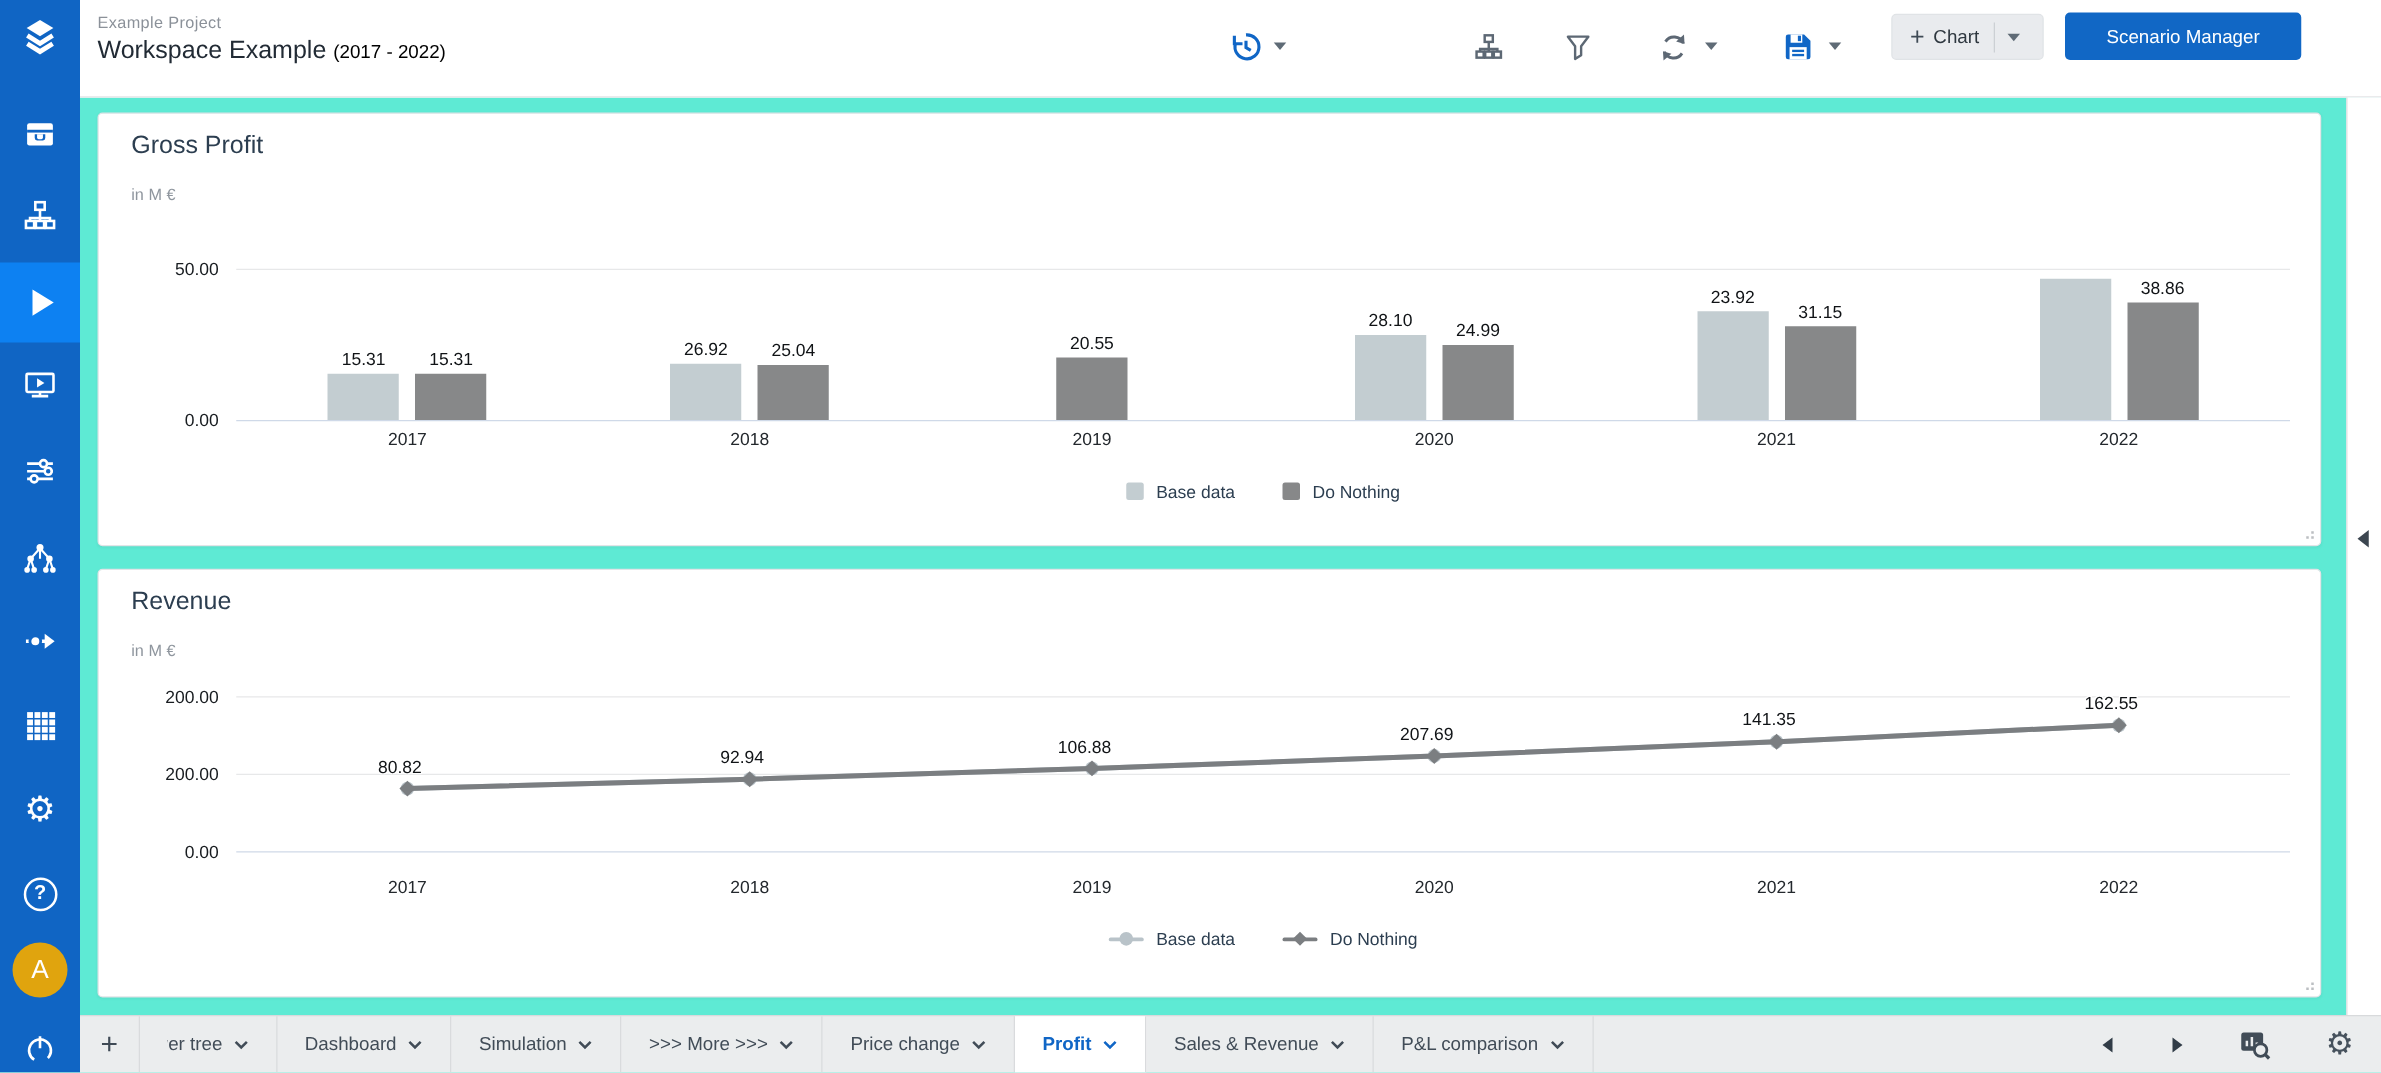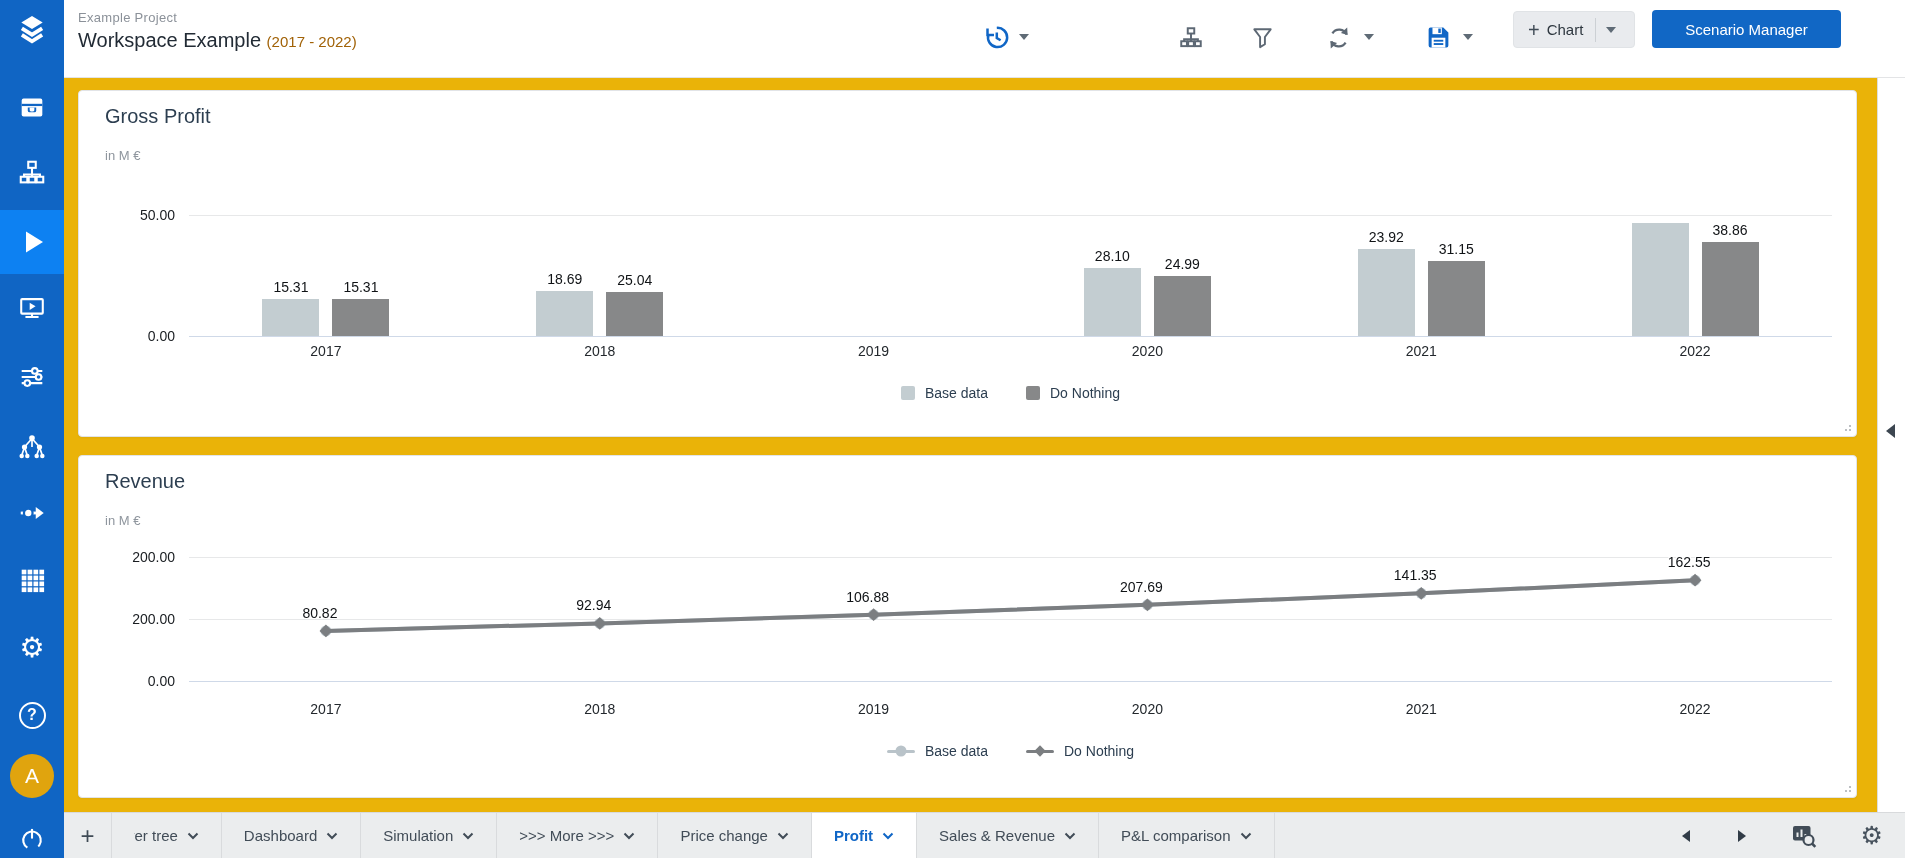--- a/index.html
+++ b/index.html
@@ -17,32 +17,32 @@
   .s-avatar { position:absolute; left:10px; top:754px; width:44px; height:44px; border-radius:50%; background:#e0a40e; color:#fff; font-size:21px; display:flex; align-items:center; justify-content:center; cursor:pointer; }
 
   
   .main { position:absolute; left:64px; top:0; right:0; bottom:0; display:flex; flex-direction:column; }
 
   
   .topbar { position:relative; height:78px; background:#fff; border-bottom:1px solid #e3e4e6; flex:none; }
   .titlebox { position:absolute; left:14px; top:10px; }
   .project { font-size:13px; color:#8b9199; letter-spacing:.3px; }
   .workspace { font-size:20px; color:#222b35; margin-top:4px; }
-  .workspace .period { font-size:15px; color:#a16207; }
+  .workspace .period { font-size:15px; color:#000000; }
   .tb-ic { position:absolute; cursor:pointer; }
   .caret { position:absolute; width:0; height:0; border-left:5px solid transparent; border-right:5px solid transparent; border-top:6px solid #5f6b76; cursor:pointer; }
   .btn-chart { position:absolute; left:1449px; top:11px; width:122px; height:37px; background:#e9ebee; border:1px solid #e0e3e6; border-radius:4px; display:flex; align-items:center; padding:0 10px 0 14px; cursor:pointer; }
   .btn-chart .plus { font-size:20px; color:#3f4a55; margin-right:7px; line-height:1; }
   .btn-chart .lbl { font-size:15px; color:#2e373f; }
   .btn-chart .divider { width:1px; height:24px; background:#ccd0d4; margin:0 10px 0 12px; }
   .btn-chart .dcaret { width:0; height:0; border-left:5px solid transparent; border-right:5px solid transparent; border-top:6px solid #5f6b76; }
   .btn-scenario { position:absolute; left:1588px; top:10px; width:189px; height:38px; background:#1167c5; border:none; border-radius:4px; color:#fff; font-size:15px; font-family:inherit; cursor:pointer; }
 
   
-  .content { flex:1; display:flex; background:#eab308; min-height:0; }
+  .content { flex:1; display:flex; background:#5eead4; min-height:0; }
   .cards { flex:1; padding:12px 20px 0 14px; display:flex; flex-direction:column; gap:18px; min-width:0; }
   .card { position:relative; background:#fff; border:1px solid #e2e4e7; border-radius:4px; box-shadow:0 1px 2px rgba(20,30,40,.05); padding:14px 24px 0 26px; flex:none; }
   .c-title { font-size:20px; font-weight:normal; color:#2c3e50; }
   .c-sub { font-size:13px; color:#8f969e; margin-top:20px; }
   .plot-row { display:flex; margin-top:16px; }
   .ycol { width:84px; flex:none; position:relative; }
   .plot { flex:1; position:relative; }
   .gridline { position:absolute; left:0; right:0; height:1px; background:#e7e8e9; }
   .gridline.base { background:#cfd9e8; }
   .ylab { position:absolute; right:14px; transform:translateY(-50%); font-size:14px; color:#191d21; white-space:nowrap; }
@@ -306,29 +306,33 @@
                       <div class="vlabel" style="bottom: 41.0502px;">15.31</div>
                       <div class="bar" style="height: 37.0502px; background: rgb(195, 205, 209); position: absolute; bottom: 0px;"></div>
                     </div>
                     <div class="bwrap" style="height: 157px;">
                       <div class="vlabel" style="bottom: 41.0502px;">15.31</div>
                       <div class="bar" style="height: 37.0502px; background: rgb(135, 136, 137); position: absolute; bottom: 0px;"></div>
                     </div>
                   </div>
                   <div class="cell">
                     <div class="bwrap" style="height: 157px;">
-                      <div class="vlabel" style="bottom: 49.2298px;">18.69</div>
+                      <div class="vlabel" style="bottom: 49.2298px;">26.92</div>
                       <div class="bar" style="height: 45.2298px; background: rgb(195, 205, 209); position: absolute; bottom: 0px;"></div>
                     </div>
                     <div class="bwrap" style="height: 157px;">
                       <div class="vlabel" style="bottom: 47.8988px;">25.04</div>
                       <div class="bar" style="height: 43.8988px; background: rgb(135, 136, 137); position: absolute; bottom: 0px;"></div>
                     </div>
                   </div>
                   <div class="cell">
+                    <div class="bwrap" style="height: 157px;">
+                      <div class="vlabel" style="bottom: 53.731px;">20.55</div>
+                      <div class="bar" style="height: 49.731px; background: rgb(135, 136, 137); position: absolute; bottom: 0px;"></div>
+                    </div>
                   </div>
                   <div class="cell">
                     <div class="bwrap" style="height: 157px;">
                       <div class="vlabel" style="bottom: 72.002px;">28.10</div>
                       <div class="bar" style="height: 68.002px; background: rgb(195, 205, 209); position: absolute; bottom: 0px;"></div>
                     </div>
                     <div class="bwrap" style="height: 157px;">
                       <div class="vlabel" style="bottom: 64.4758px;">24.99</div>
                       <div class="bar" style="height: 60.4758px; background: rgb(135, 136, 137); position: absolute; bottom: 0px;"></div>
                     </div>

